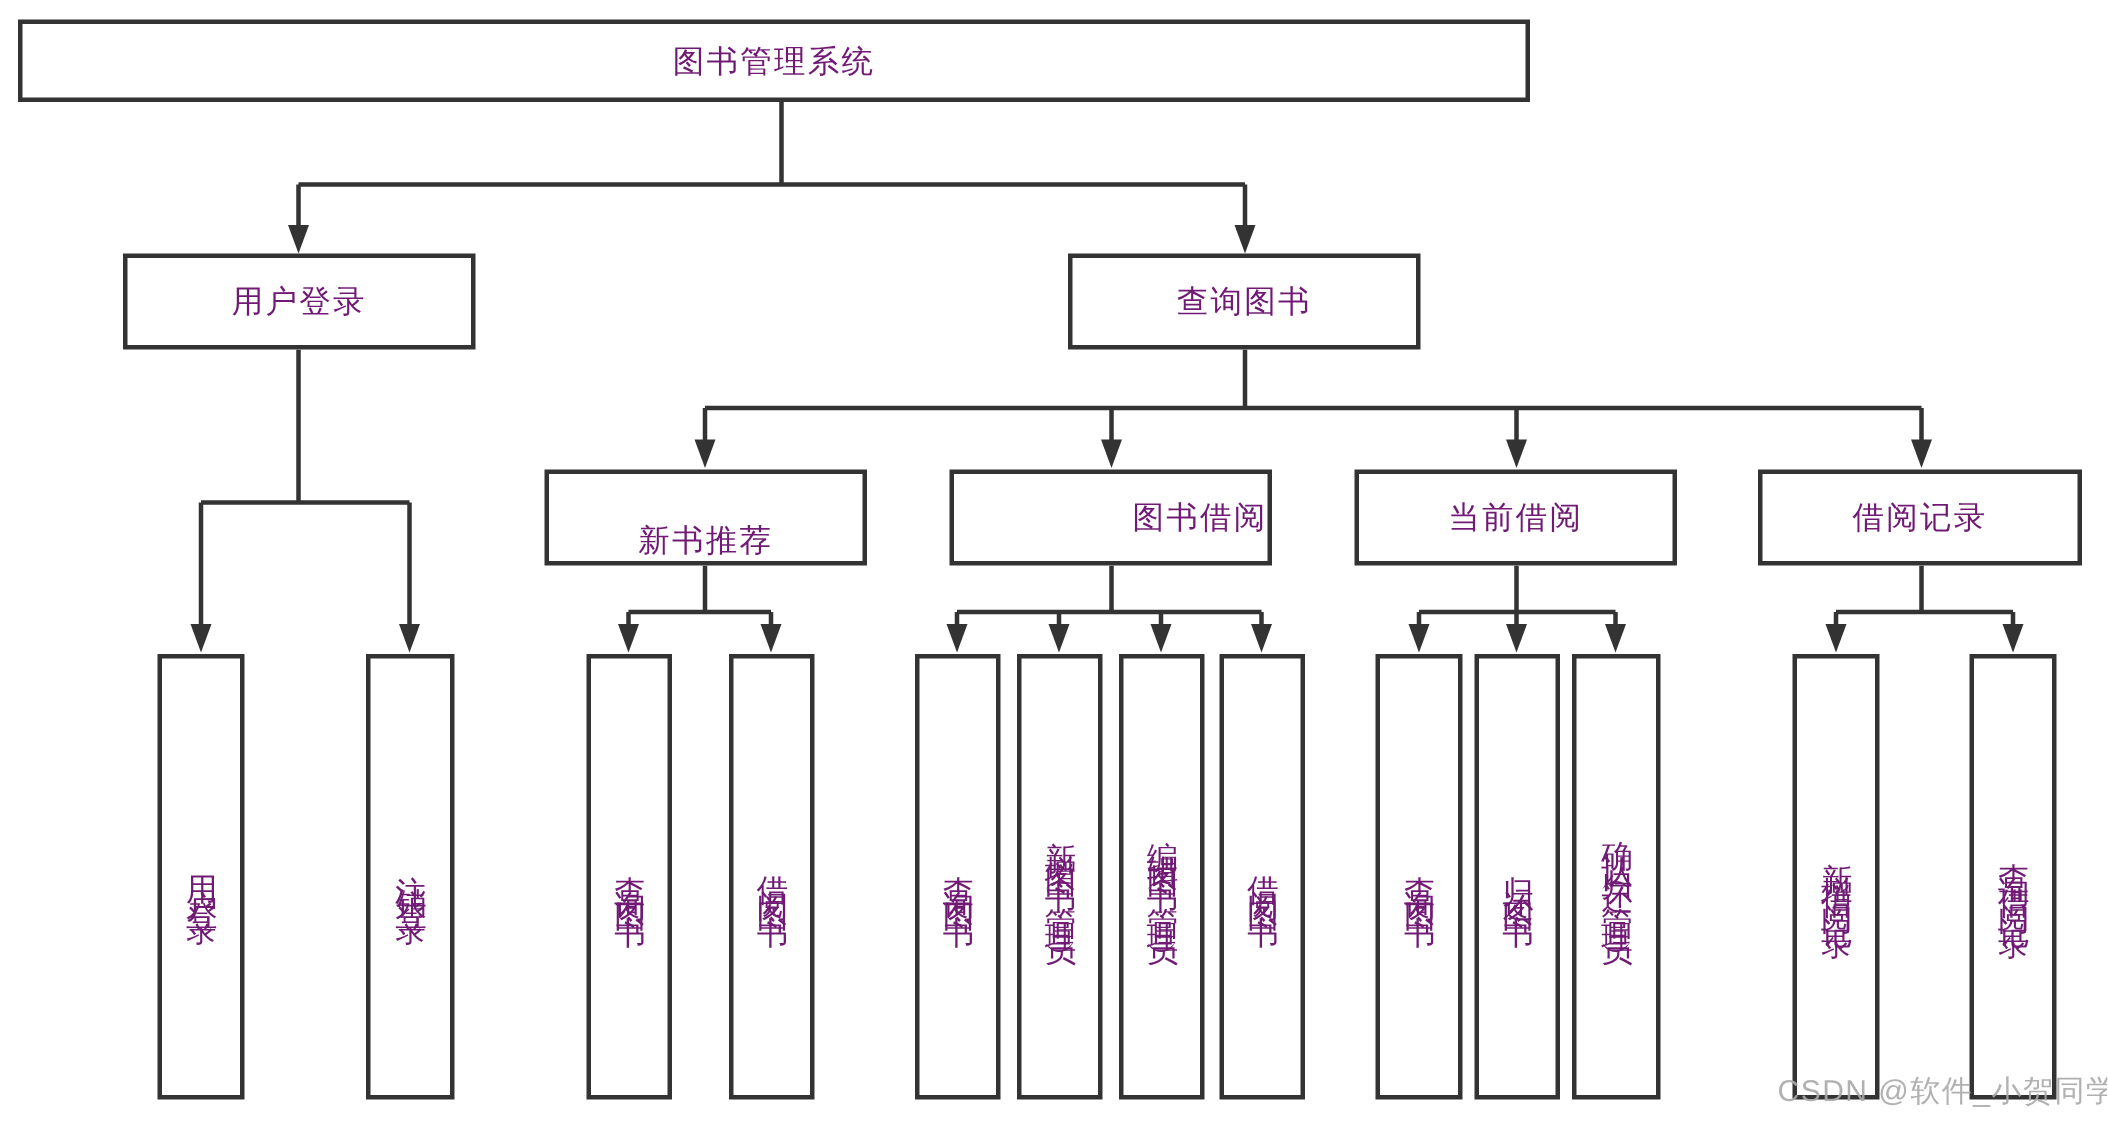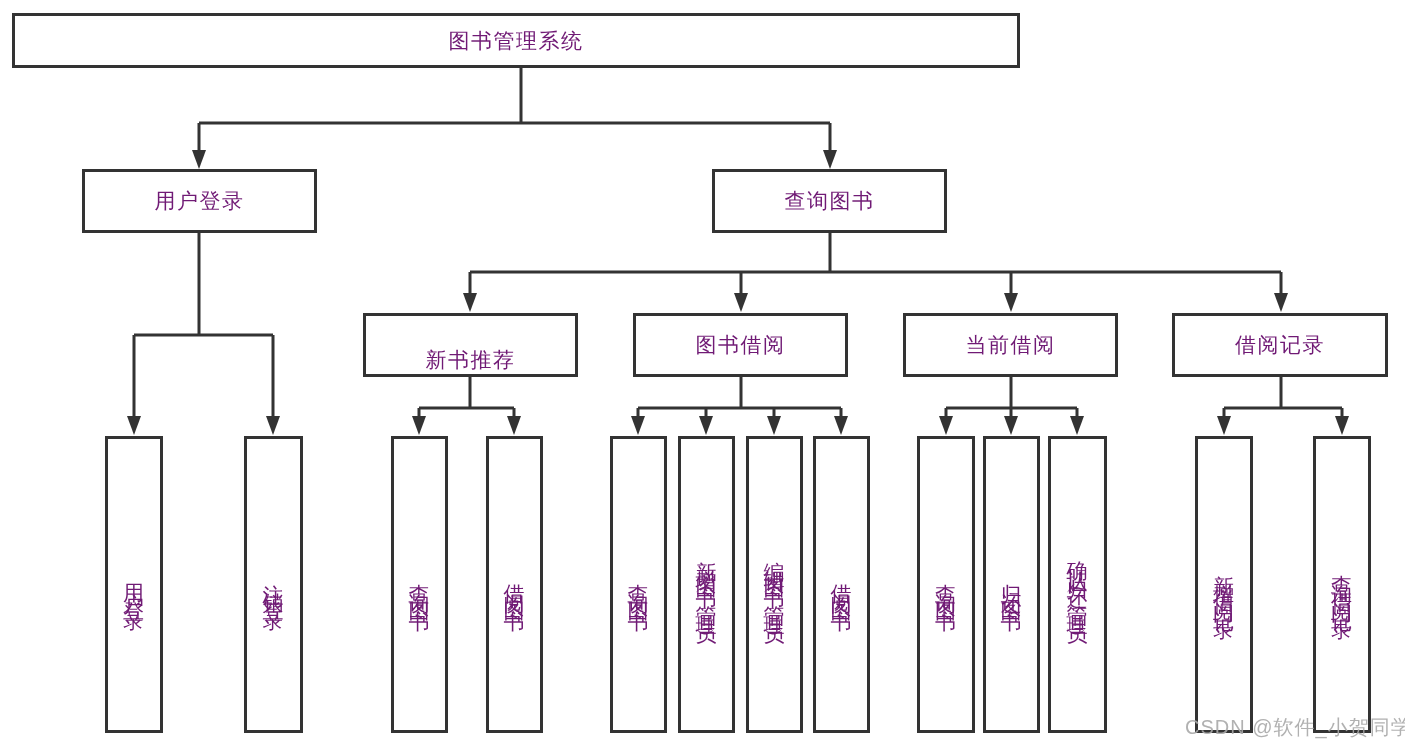--- a/index.html
+++ b/index.html
@@ -108,21 +108,21 @@
   <div class="node hbox" style="left:82px; top:169px; width:235px; height:64px;">
     <span>用户登录</span>
   </div>
   <div class="node hbox" style="left:712px; top:169px; width:235px; height:64px;">
     <span>查询图书</span>
   </div>
 
   <div class="node hbox" style="left:363px; top:313px; width:215px; height:64px;align-items:flex-end;">
     <span>新书推荐</span>
   </div>
-  <div class="node hbox" style="left:633px; top:313px; width:215px; height:64px;">
+  <div class="node hbox" style="left:633px; top:313px; width:215px; height:64px;justify-content:flex-end;">
     <span>图书借阅</span>
   </div>
   <div class="node hbox" style="left:903px; top:313px; width:215px; height:64px;text-align:right;">
     <span>当前借阅</span>
   </div>
   <div class="node hbox" style="left:1172px; top:313px; width:216px; height:64px;">
     <span>借阅记录</span>
   </div>
 
   <div class="node vbox" style="left:105px; top:436px; width:58px; height:297px;">

